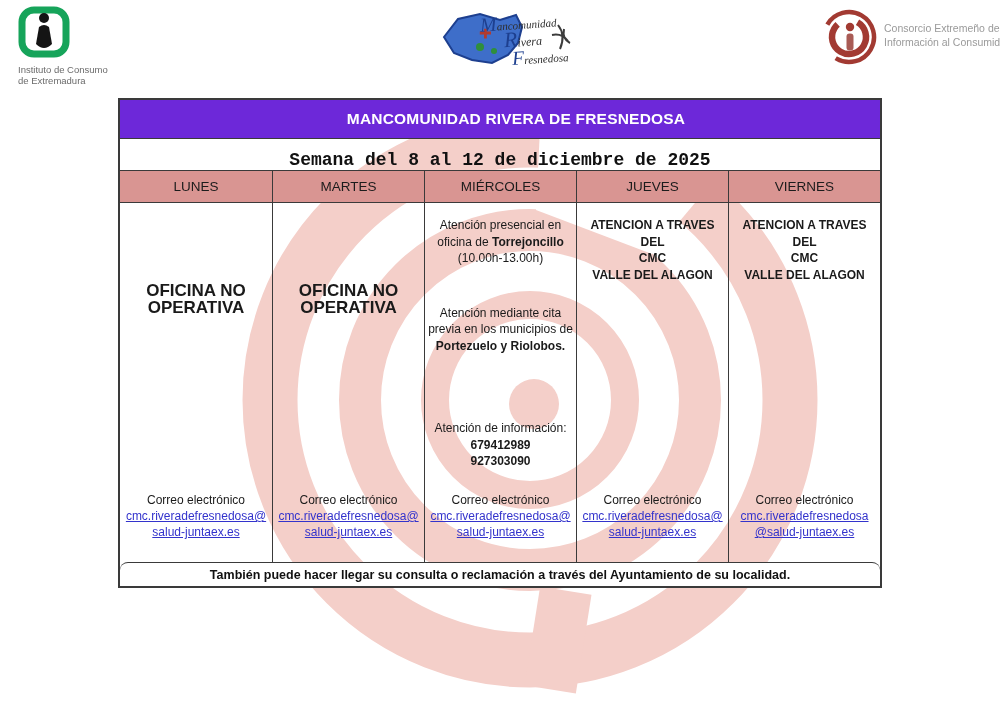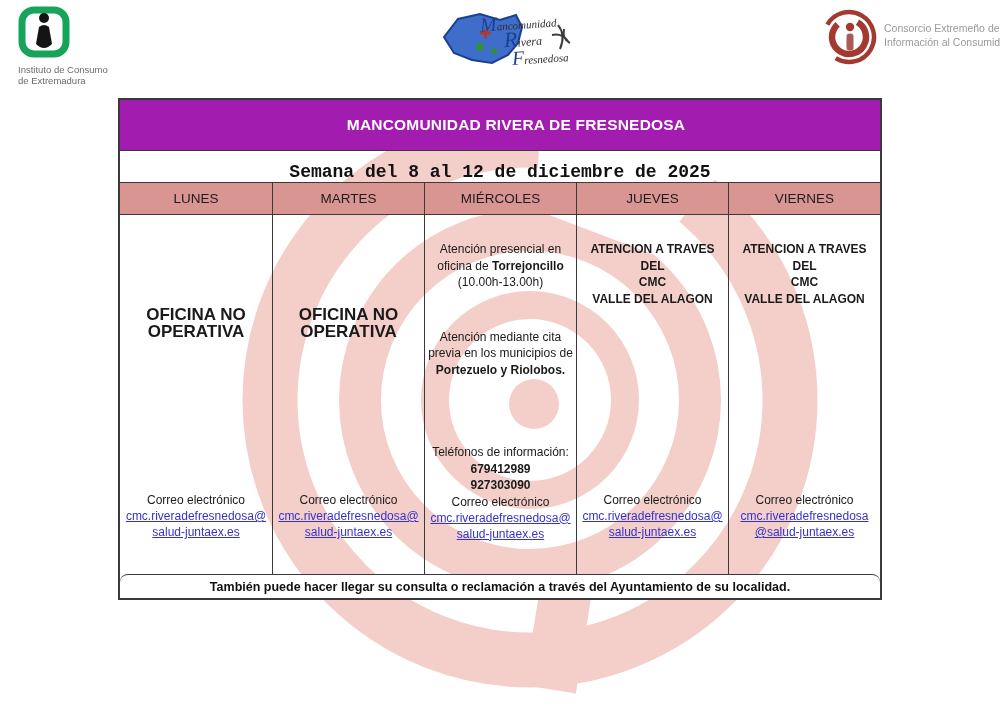--- a/index.html
+++ b/index.html
@@ -27,31 +27,31 @@
   .logo-cons .icon{float:left;margin-right:6px;}
   .logo-cons .caption{font-size:10.5px;line-height:14px;color:#9a9a9a;padding-top:13px;}
 
   
   .tbl{
     position:absolute;left:118px;top:98px;width:764px;z-index:1;
     border:2px solid #3a3a3a;box-sizing:border-box;background:transparent;
   }
   .row{display:flex;box-sizing:border-box;}
   .row + .row{border-top:1px solid #3a3a3a;}
-  .title-row{height:50px;background:#a21caf;align-items:center;justify-content:center;padding-left:32px;}
+  .title-row{height:38px;background:#6d28d9;align-items:center;justify-content:center;padding-left:32px;}
   .title-row .t{color:#ffffff;font-weight:bold;font-size:15.5px;letter-spacing:.2px;}
   .subtitle-row{height:32px;align-items:flex-end;justify-content:center;background:transparent;font-family:Liberation Mono, monospace;}
   .subtitle-row .t{font-weight:bold;font-size:18px;color:#111;}
   .days-row{height:32px;background:#D99592;text-align:right;}
   .day-cell{flex:0 0 152px;display:flex;align-items:center;justify-content:center;
     font-size:13.5px;color:#1c1c1c;box-sizing:border-box;}
   .day-cell + .day-cell{border-left:1px solid #3a3a3a;}
   .content-row{height:360px;background:transparent;}
   .cell{flex:0 0 152px;display:flex;flex-direction:column;
-    text-align:center;box-sizing:border-box;padding:12px 3px;font-size:12px;line-height:16.5px;}
+    text-align:center;box-sizing:border-box;padding:0 3px;font-size:12px;line-height:16.5px;}
   .cell + .cell{border-left:1px solid #3a3a3a;}
   .status{margin-top:80px;font-weight:bold;font-size:17px;}
   .cmc-block{margin-top:14px;font-weight:bold;}
   .blk{display:block;}
   .p1{margin-top:14px;}
   .p2{margin-top:38px;}
   .phones{margin-top:66px;}
   .bold{font-weight:bold;}
   .email{margin-top:auto;margin-bottom:22px;line-height:16px;}
   .email a{color:#3333CC;text-decoration:underline;}
@@ -157,21 +157,21 @@
             <span class="blk">cmc.riveradefresnedosa@</span>
             <span class="blk">salud-juntaex.es</span>
           </a>
         </div>
       </div>
 
       <div class="cell">
         <p class="p1" style="margin-bottom:0;"><span>Atención presencial en oficina de </span><span class="bold">Torrejoncillo</span><span class="blk">(10.00h-13.00h)</span></p>
         <p class="p2" style="margin-bottom:0;"><span>Atención mediante cita previa en los municipios de </span><span class="bold">Portezuelo y Riolobos.</span></p>
         <div class="phones">
-          <span class="blk">Teléfonos de información:</span>
+          <span class="blk">Atención de información:</span>
           <span class="blk bold">679412989</span>
           <span class="blk bold">927303090</span>
         </div>
         <div class="email">
           <span class="blk">Correo electrónico</span>
           <a href="#">
             <span class="blk">cmc.riveradefresnedosa@</span>
             <span class="blk">salud-juntaex.es</span>
           </a>
         </div>

